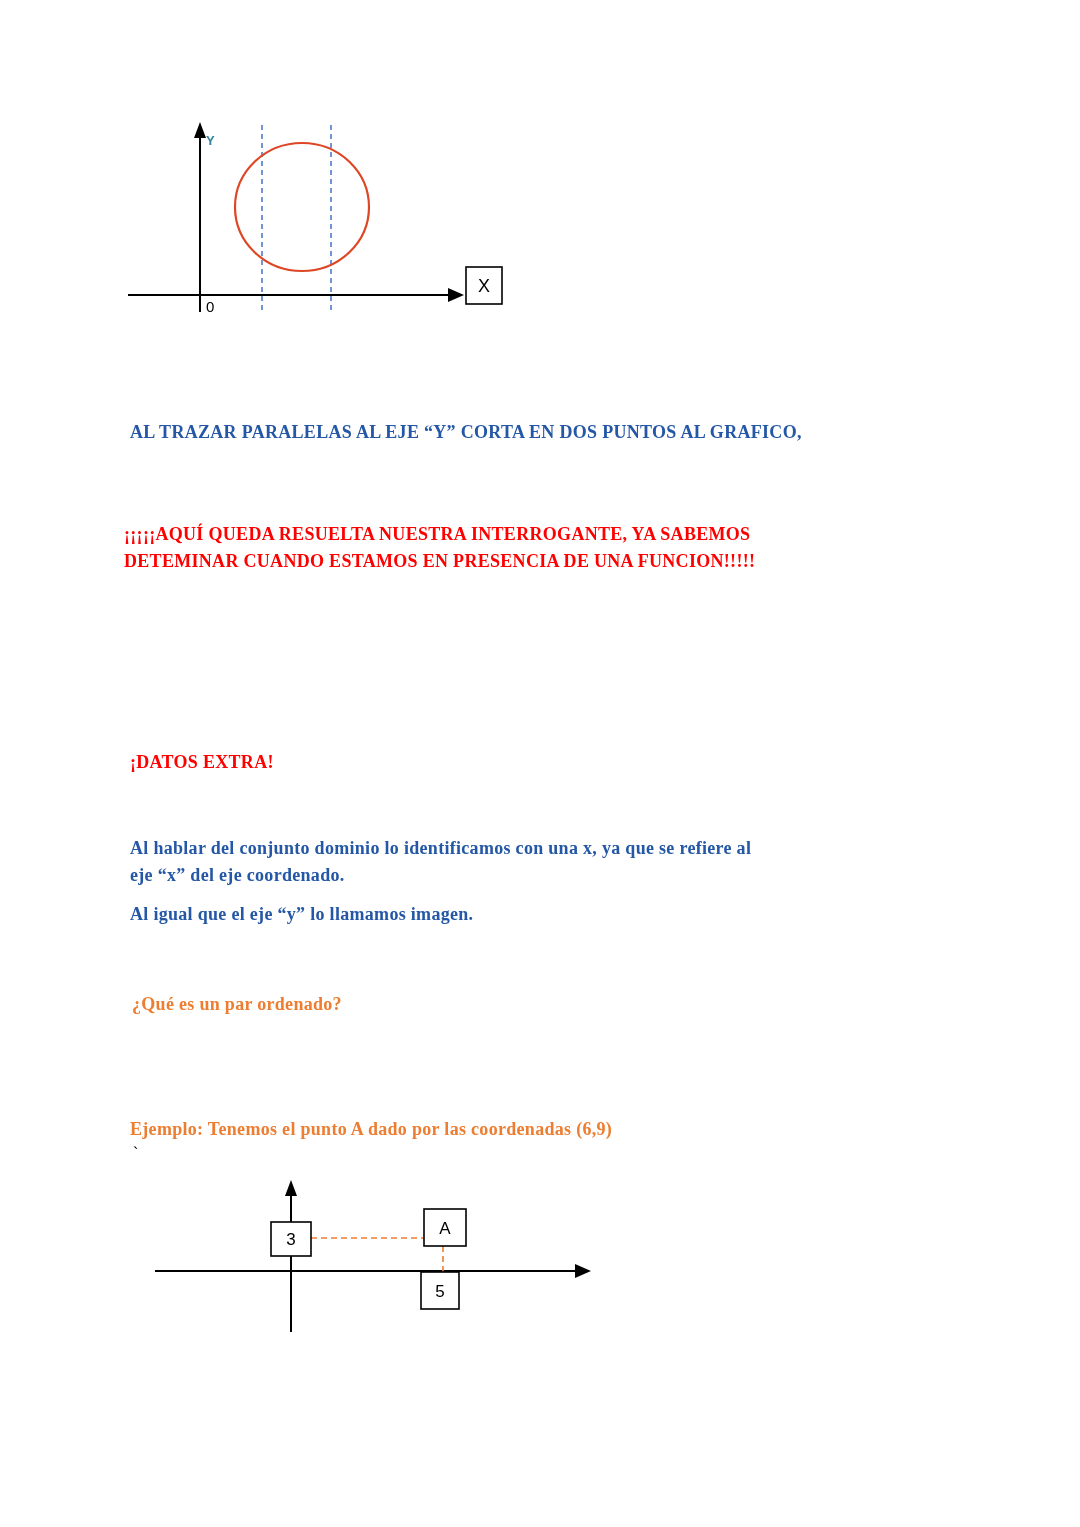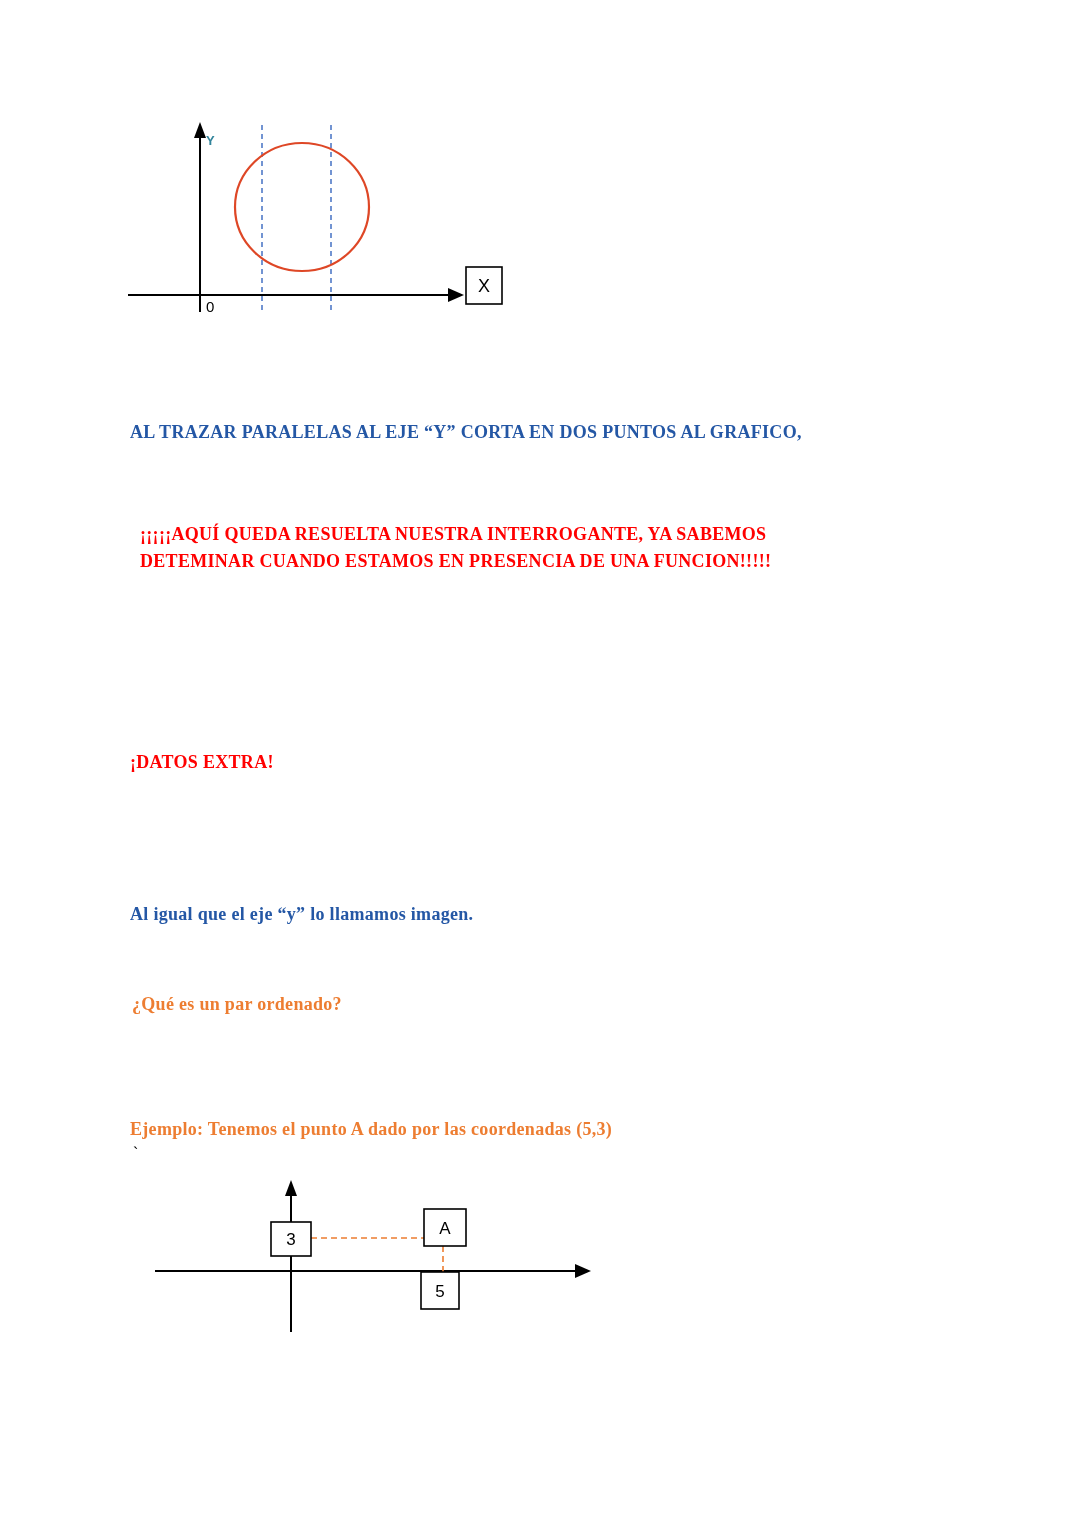--- a/index.html
+++ b/index.html
@@ -75,41 +75,45 @@
     <text class="svg-label small" x="88" y="200">0</text>
 
     <rect class="label-box" x="348" y="155" width="36" height="37"></rect>
     <text class="svg-label x-box-text" x="366" y="180">X</text>
   </svg>
 
   <div class="para blue" style="left:130px;top:419px;">
     <div>AL TRAZAR PARALELAS AL EJE “Y” CORTA EN DOS PUNTOS AL GRAFICO,</div>
   </div>
 
-  <div class="para red" style="left:140px;top:521px;">
+  <div class="para red" style="left:124px;top:521px;">
     <div>¡¡¡¡¡AQUÍ QUEDA RESUELTA NUESTRA INTERROGANTE, YA SABEMOS</div>
     <div>DETEMINAR CUANDO ESTAMOS EN PRESENCIA DE UNA FUNCION!!!!!</div>
   </div>
 
   <div class="para red" style="left:130px;top:749px;">
     <div>¡DATOS EXTRA!</div>
   </div>
 
+  <div class="para blue" style="left:130px;top:835px;">
+    <div>Al hablar del conjunto dominio lo identificamos con una x, ya que se refiere al</div>
+    <div>eje “x” del eje coordenado.</div>
+  </div>
 
   <div class="para blue" style="left:130px;top:901px;">
     <div>Al igual que el eje “y” lo llamamos imagen.</div>
   </div>
 
   <div class="para orange" style="left:132px;top:976px;margin-top:15px;">
     <div>¿Qué es un par ordenado?</div>
   </div>
 
 
   <div class="para orange" style="left:130px;top:1116px;">
-    <div>Ejemplo: Tenemos el punto A dado por las coordenadas (5,3)</div>
+    <div>Ejemplo: Tenemos el punto A dado por las coordenadas (6,9)</div>
   </div>
 
   <div class="stray" style="left:133px;top:1146px;">`</div>
 
   <svg class="diagram" style="left:140px;top:1172px;" width="480" height="172" viewBox="0 0 480 172">
 
     <line class="axis" x1="151" y1="22" x2="151" y2="160"></line>
     <polygon class="arrow" points="151,8 145,24 157,24"></polygon>
     <line class="axis" x1="15" y1="99" x2="437" y2="99"></line>
     <polygon class="arrow" points="451,99 435,92 435,106"></polygon>

